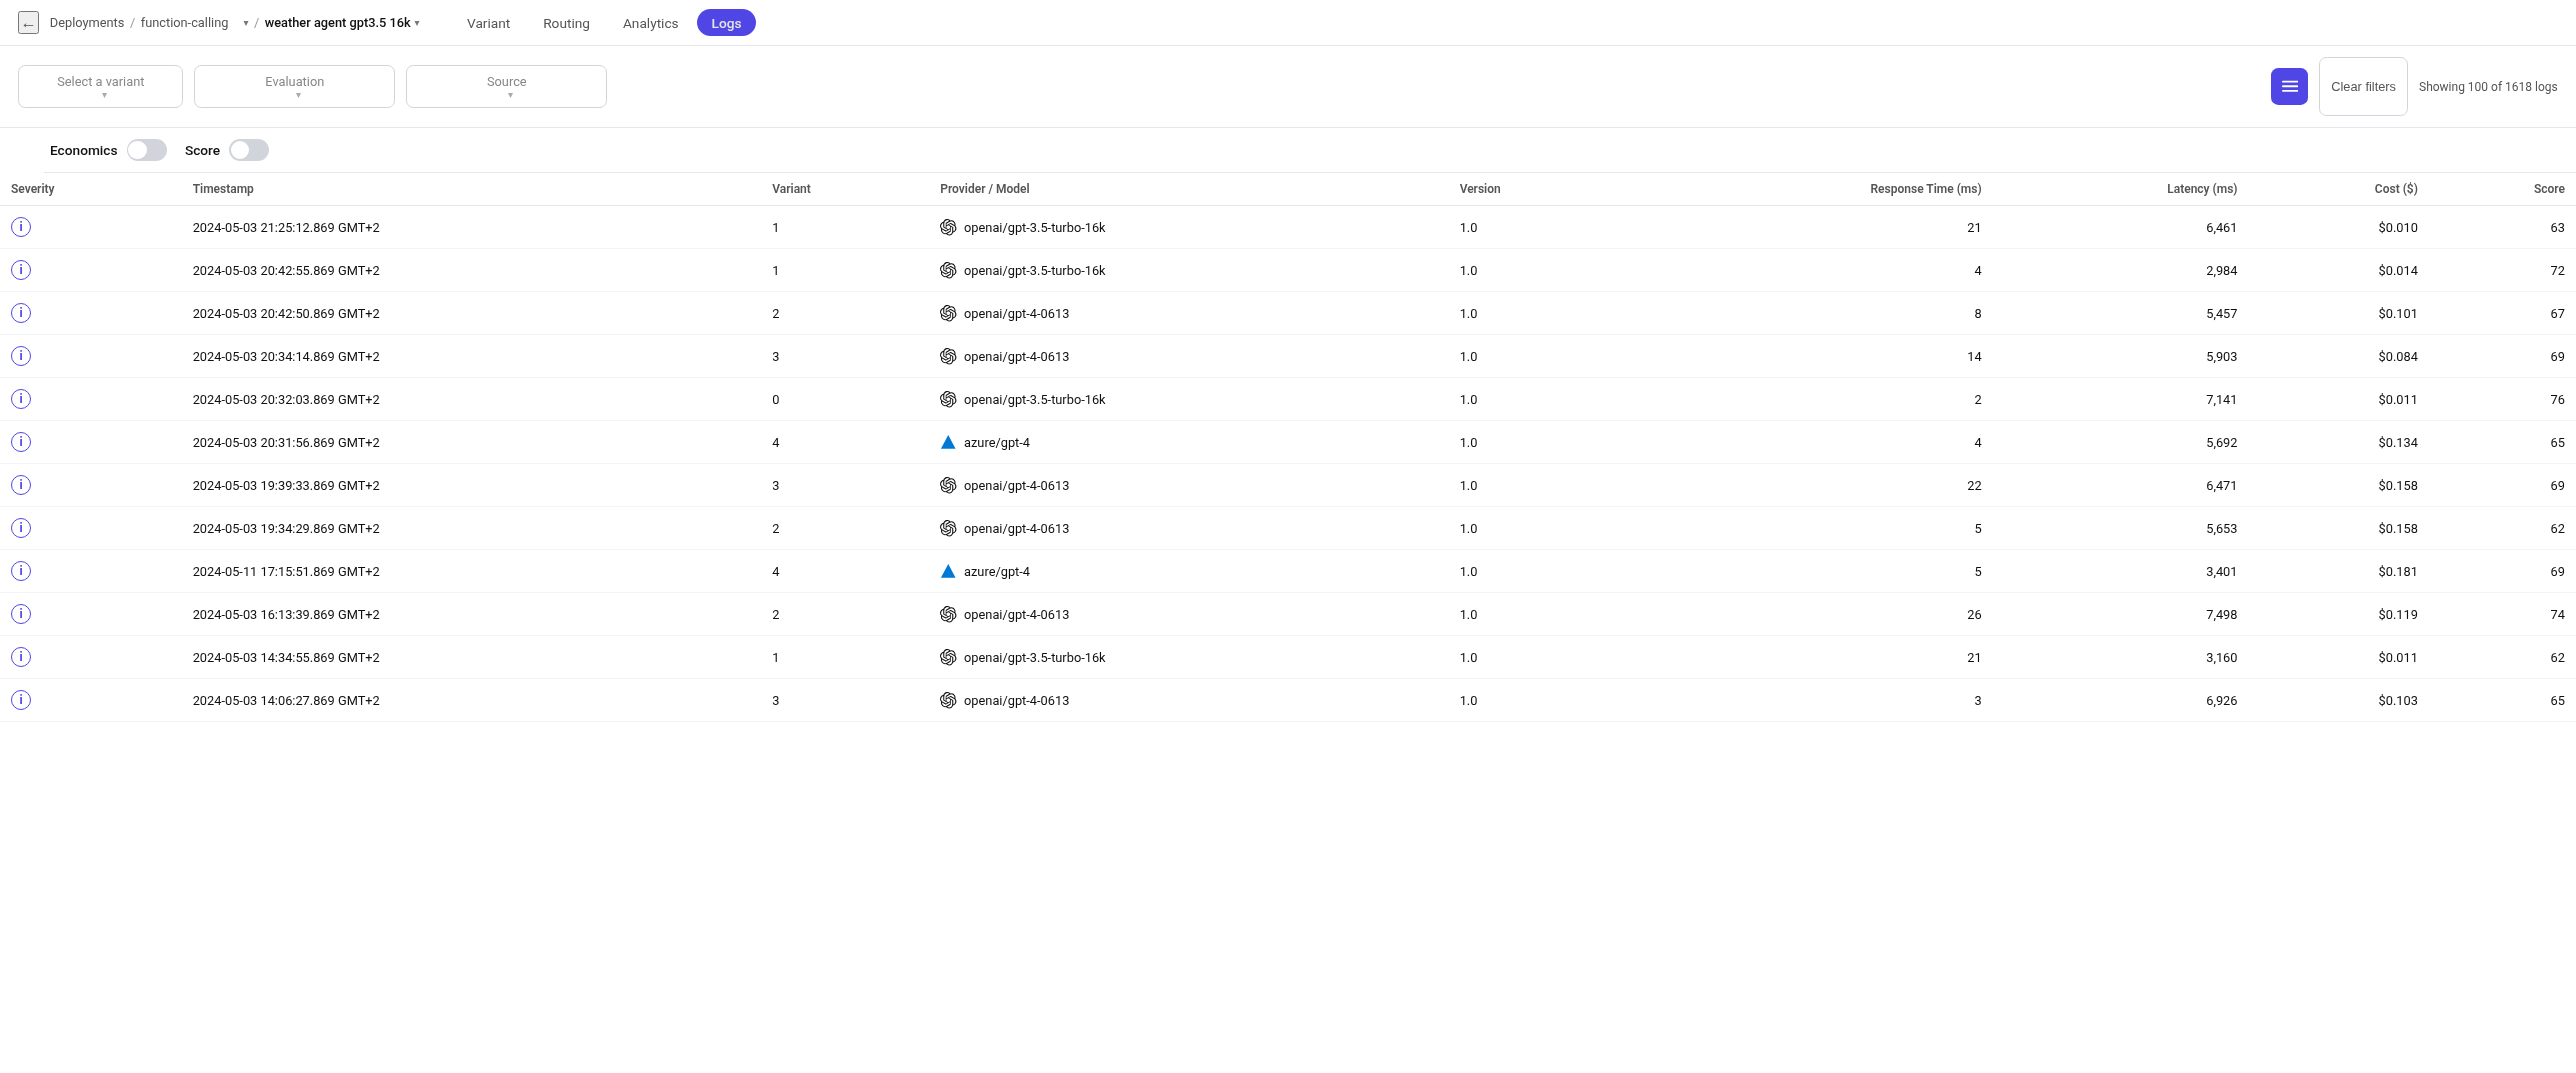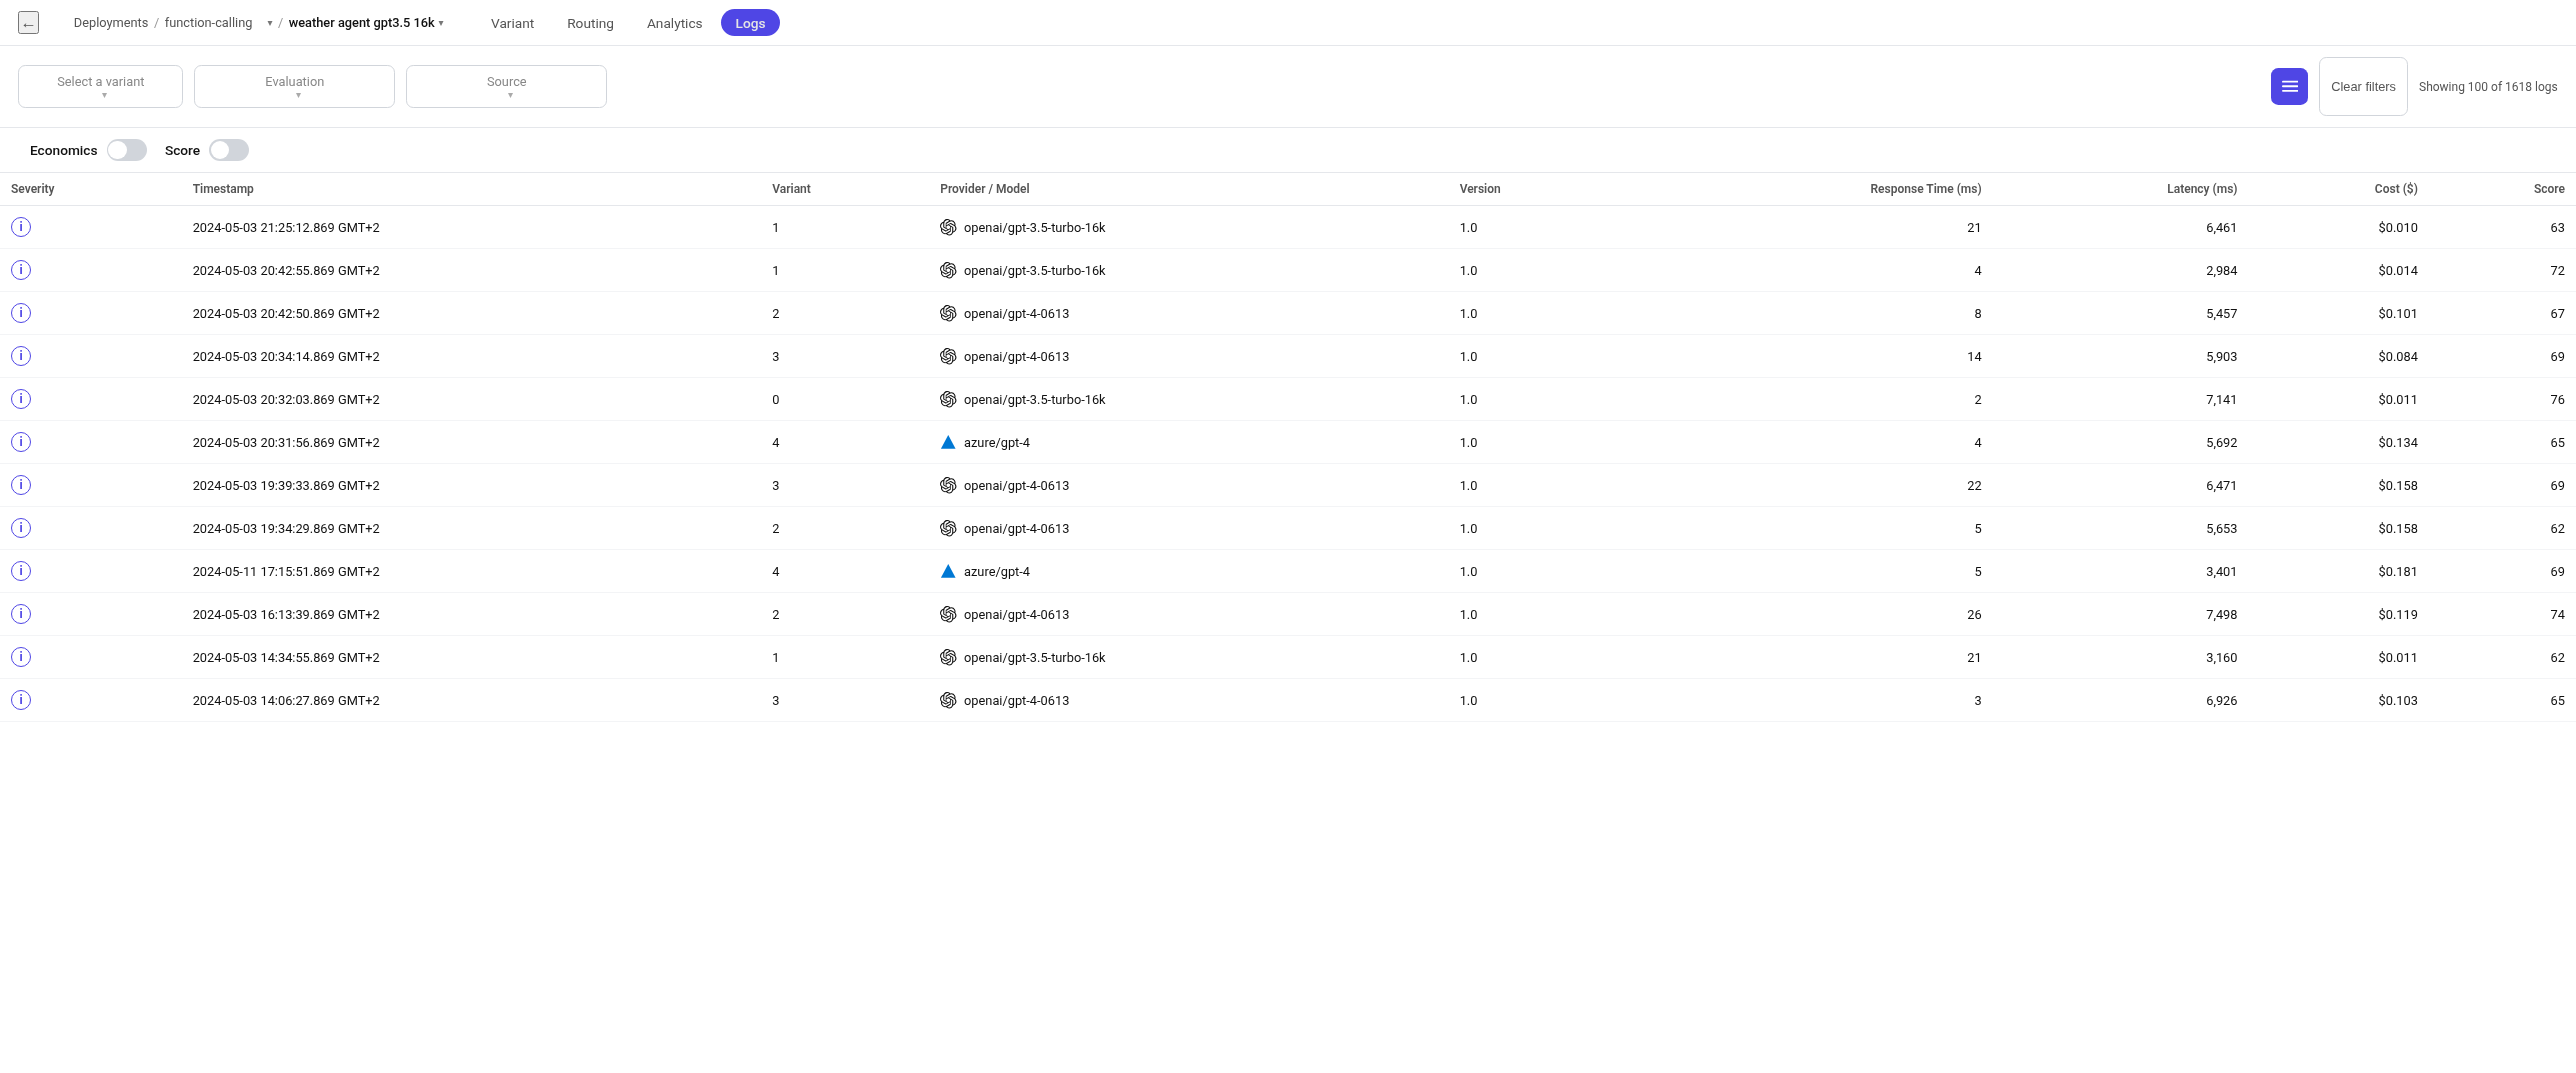--- a/index.html
+++ b/index.html
@@ -22,21 +22,20 @@
       font-size: 16.5px;
       display: flex;
       align-items: center;
     }
     .breadcrumb {
       display: flex;
       align-items: flex-end;
       gap: 5.5px;
       color: #555;
       font-size: 12.8px;
-      margin-left: 24px;
     }
     .breadcrumb-item { color: #555; }
     .breadcrumb-sep { color: #999; }
     .breadcrumb-current {
       display: flex;
       align-items: center;
       gap: 3.7px;
       color: #111;
       font-weight: 500;
     }
@@ -107,22 +106,23 @@
       background: #fff;
     }
     .showing-text {
       color: #555;
       font-size: 12px;
       white-space: nowrap;
     }
     .toggles-row {
       display: flex;
       gap: 18.3px;
-      padding: 11px 30px;
+      padding: 11px 6px;
       border-bottom: 0.9px solid #e5e7eb;
+      margin-left: 44px;
     }
     .toggle-group {
       display: flex;
       align-items: center;
       gap: 9.1px;
       font-size: 13.7px;
       font-weight: 500;
       color: #111;
     }
     .toggle-switch {

